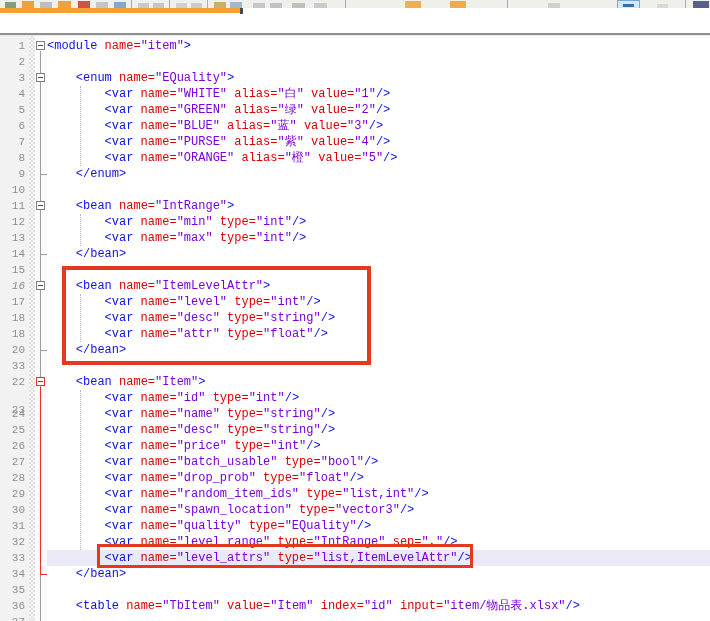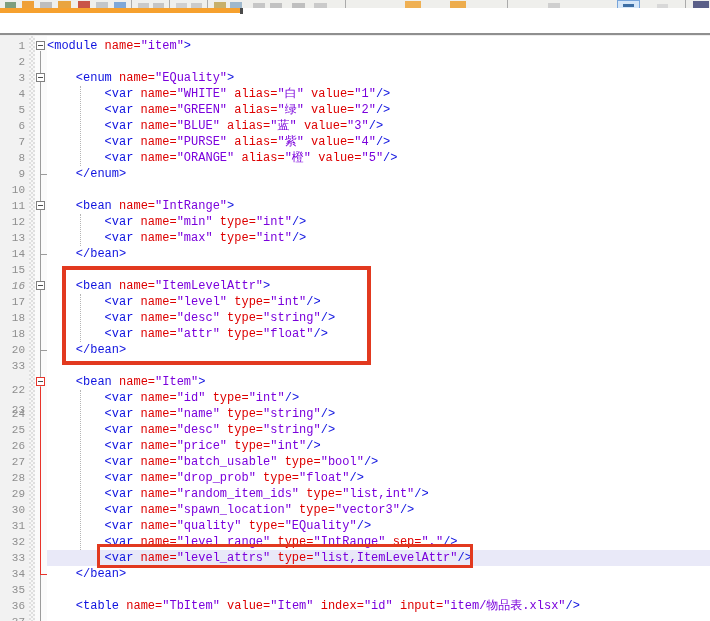--- a/index.html
+++ b/index.html
@@ -126,21 +126,21 @@
         <div class="ln" style="top: 178px;">12</div>
         <div class="ln" style="top: 194px;">13</div>
         <div class="ln" style="top: 210px;">14</div>
         <div class="ln" style="top: 226px;">15</div>
         <div class="ln" style="top: 242px; font-style: italic;">16</div>
         <div class="ln" style="top: 258px;">17</div>
         <div class="ln" style="top: 274px;">18</div>
         <div class="ln" style="top: 290px;">18</div>
         <div class="ln" style="top: 306px;">20</div>
         <div class="ln" style="top: 322px;">33</div>
-        <div class="ln" style="top: 346px;">22</div>
+        <div class="ln" style="top: 338px;">22</div>
         <div class="ln" style="top: 366px;">23</div>
         <div class="ln" style="top: 370px;">24</div>
         <div class="ln" style="top: 386px;">25</div>
         <div class="ln" style="top: 402px;">26</div>
         <div class="ln" style="top: 418px;">27</div>
         <div class="ln" style="top: 434px;">28</div>
         <div class="ln" style="top: 450px;">29</div>
         <div class="ln" style="top: 466px;">30</div>
         <div class="ln" style="top: 482px;">31</div>
         <div class="ln" style="top: 498px;">32</div>

